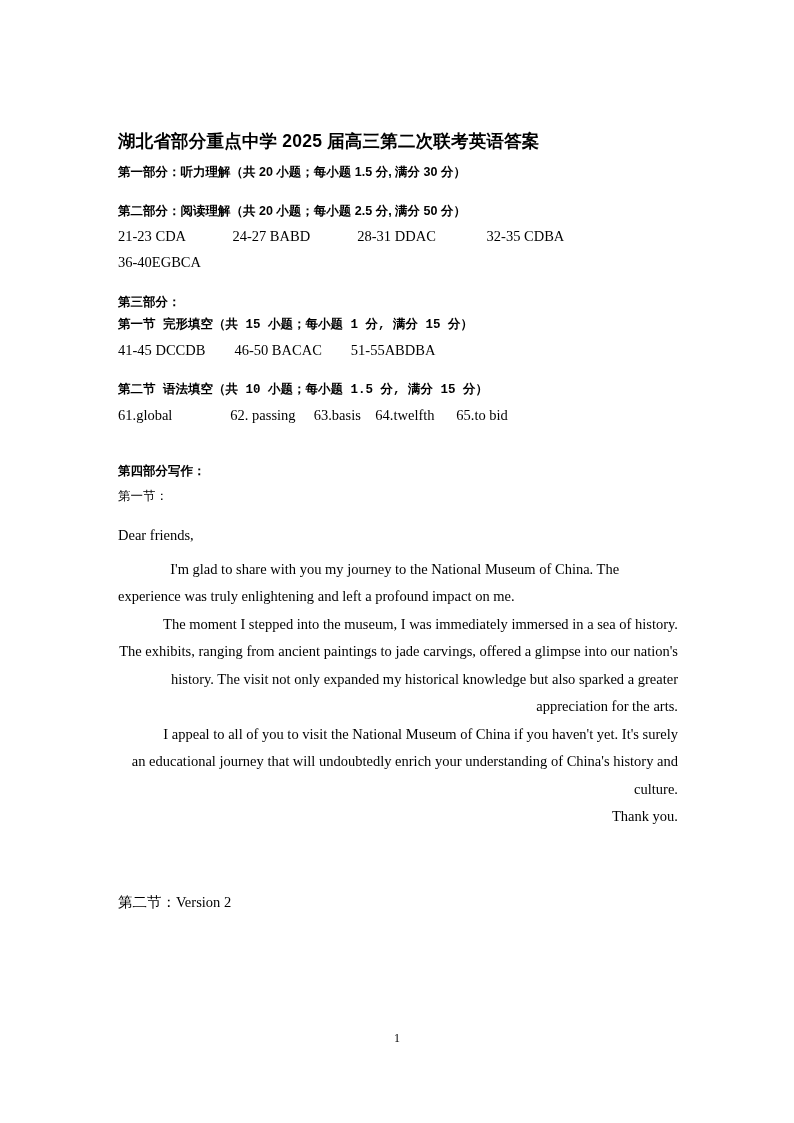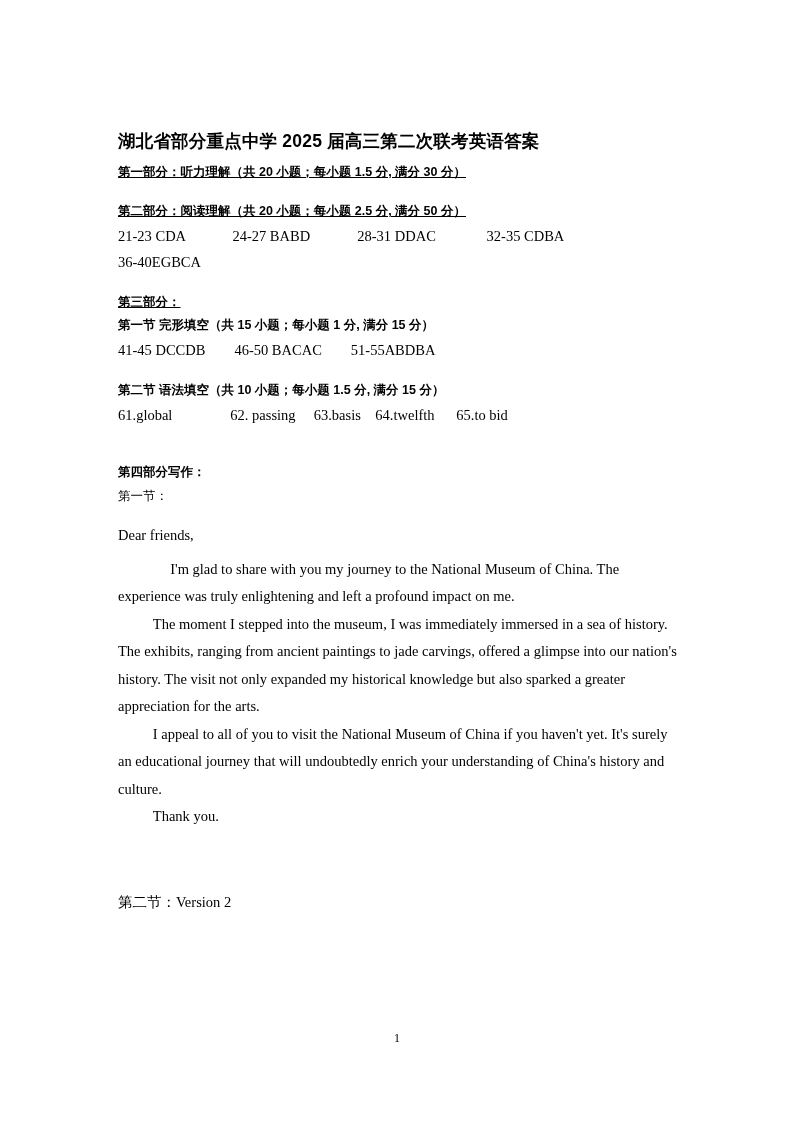--- a/index.html
+++ b/index.html
@@ -35,36 +35,35 @@
     letter-spacing: 0.2px;
     margin: 0 0 9px 0;
     line-height: 1.35;
   }
   .sec-head {
     font-family: "Liberation Sans", sans-serif;
     font-size: 12.5px;
     font-weight: bold;
     margin: 0 0 4px 0;
     line-height: 1.5;
-    text-decoration: underline;
   }
   .ans-line {
     font-family: "Liberation Serif", serif;
     font-size: 14.5px;
     margin: 0 0 3px 0;
     line-height: 1.55;
     white-space: pre;
   }
   .gap-sm { height: 12px; }
   .gap-md { height: 17px; }
   .gap-lg { height: 26px; }
   .gap-xl { height: 34px; }
 
   .sub-head {
-    font-family: Liberation Sans, sans-serif;
+    font-family: Liberation Mono, monospace;
     font-size: 12.5px;
     font-weight: bold;
     margin: 0 0 4px 0;
     line-height: 1.5;
   }
   .plain-sans {
     font-family: "Liberation Sans", sans-serif;
     font-size: 12.5px;
     margin: 0 0 4px 0;
     line-height: 1.6;
@@ -72,20 +71,21 @@
   .letter {
     font-family: "Liberation Serif", serif;
     font-size: 14.5px;
     line-height: 1.9;
   }
   .letter p {
     margin: 0 0 0 0;
   }
   .indent {
     text-indent: 2.4em;
+    text-align: right;
   }
   .indent-lg {
     text-indent: 3.6em;
   }
   .salutation {
     margin-bottom: 6px !important;
   }
   .version-line {
     font-family: "Liberation Serif", serif;
     font-size: 14.5px;

